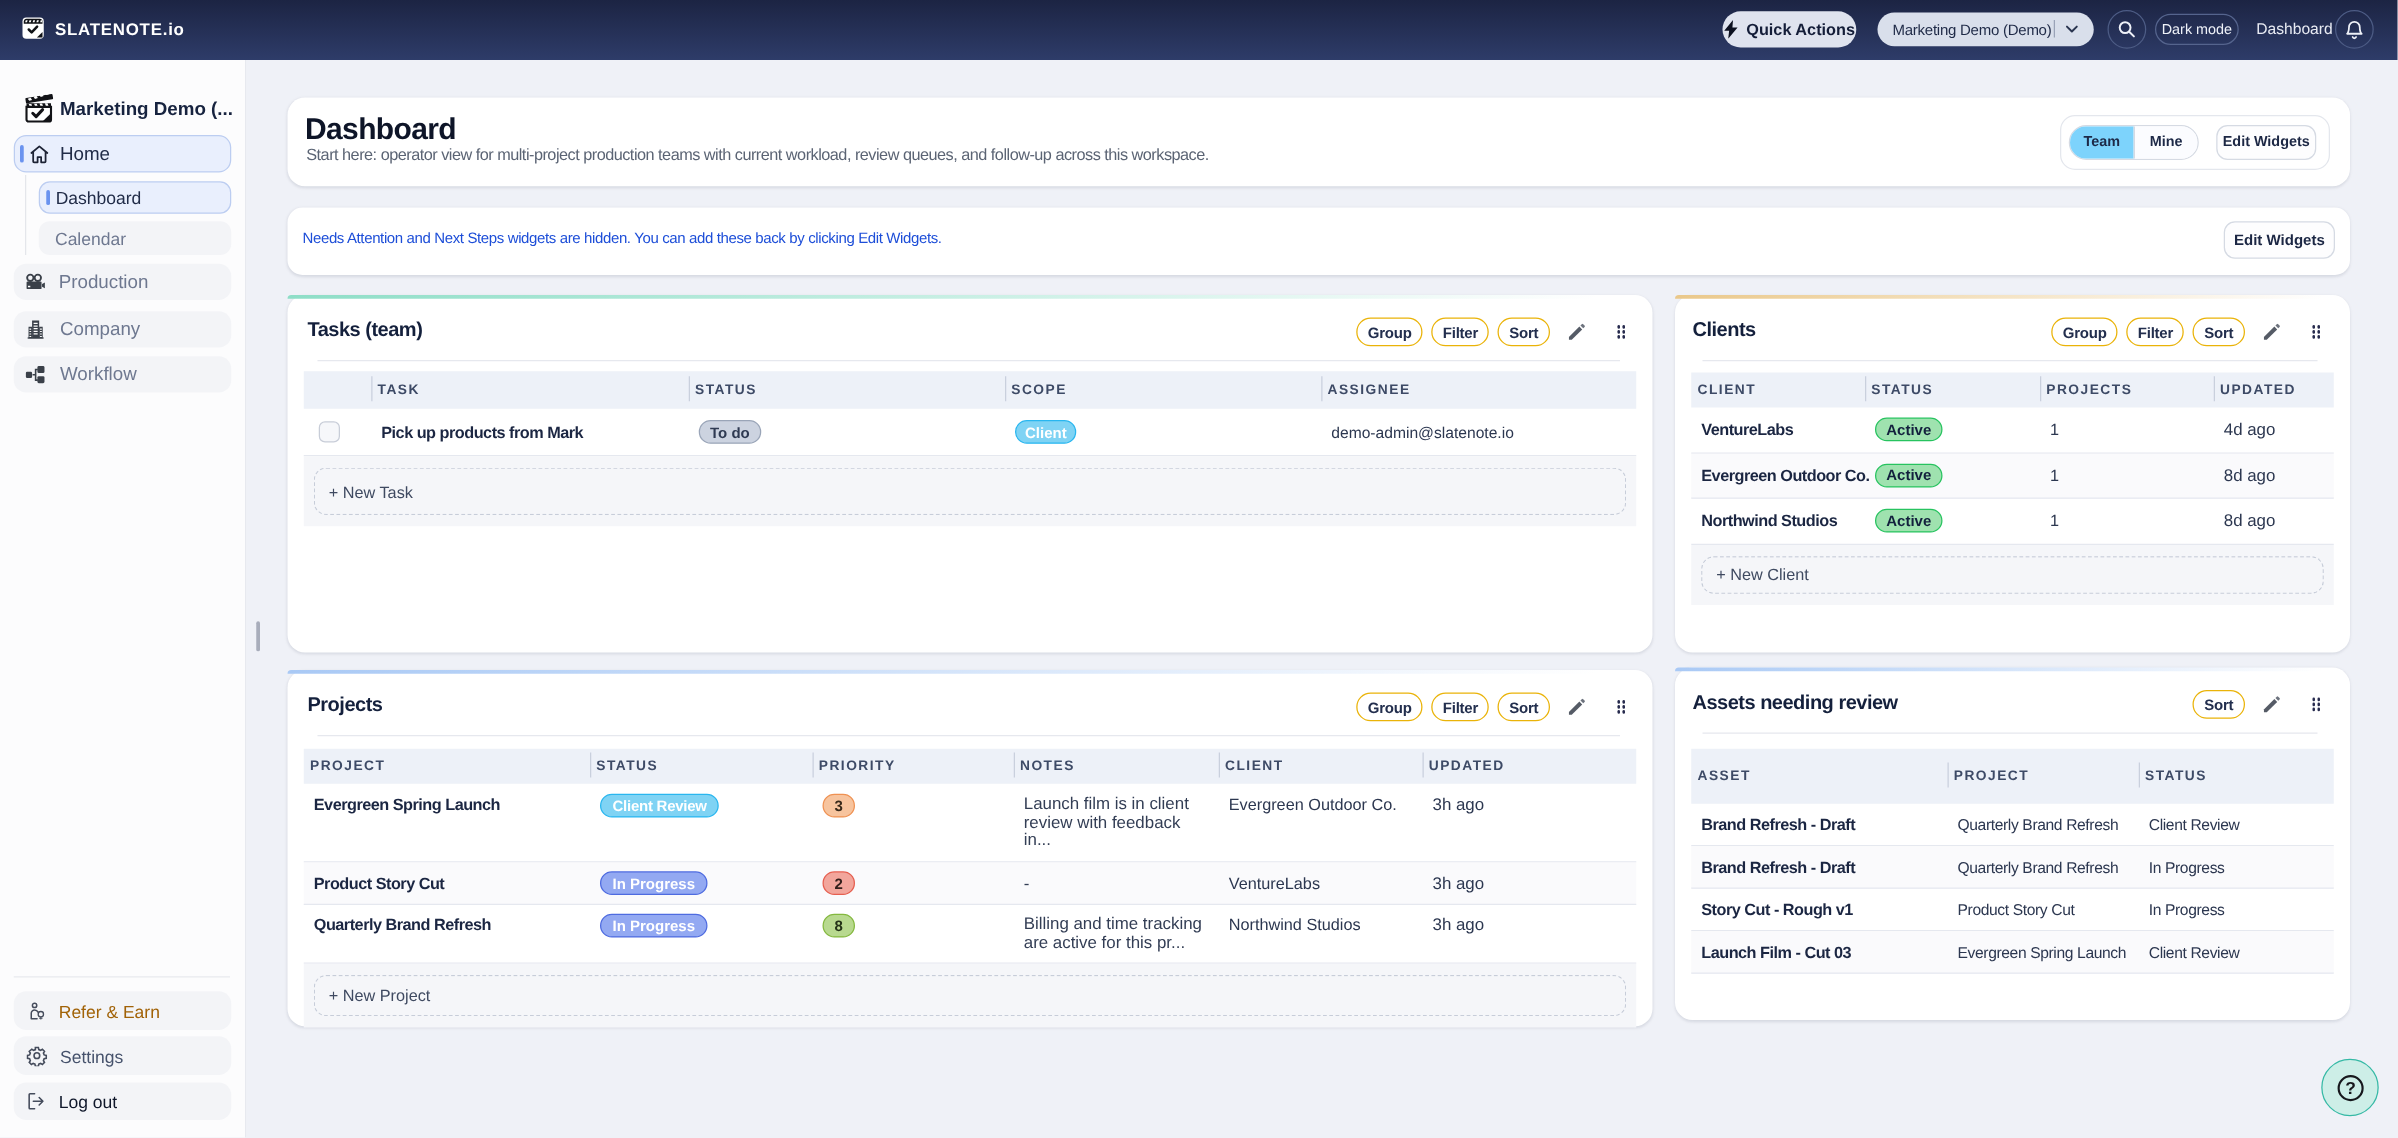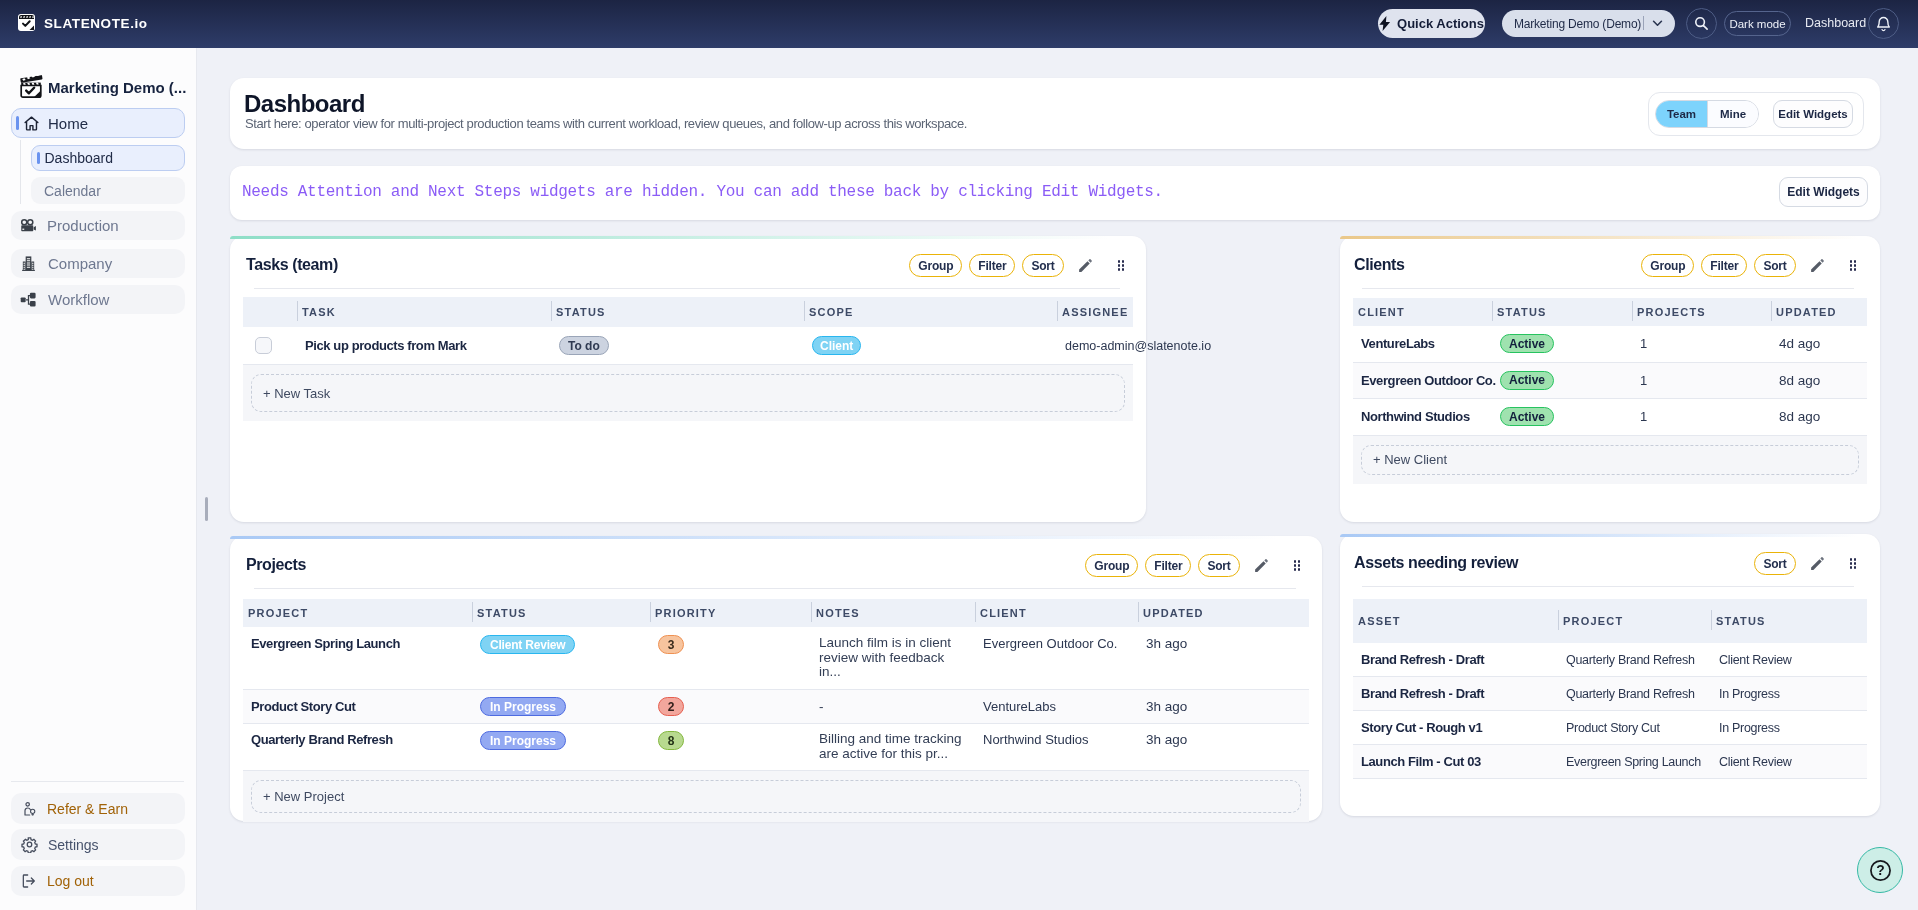--- a/index.html
+++ b/index.html
@@ -161,46 +161,46 @@
       </svg>
     <span style="margin-left:10px">Refer &amp; Earn</span>
   </div>
   <div class="nav-item gray" style="left:11px; top:781px; width:174px; height:31px; font-size:14px; color:#46526c;">
     <svg style="margin-left:10px" width="17" height="17" viewBox="0 0 24 24">
         <path fill="none" stroke="#454c5c" stroke-width="1.8" d="M10.3 2.8h3.4l.5 2.4 2 .8 2-1.2 2.4 2.4-1.2 2 .8 2 2.4.5v3.4l-2.4.5-.8 2 1.2 2-2.4 2.4-2-1.2-2 .8-.5 2.4h-3.4l-.5-2.4-2-.8-2 1.2-2.4-2.4 1.2-2-.8-2-2.4-.5v-3.4l2.4-.5.8-2-1.2-2L6.3 4.8l2 1.2 2-.8z"></path>
         <circle cx="12" cy="12" r="3.2" fill="none" stroke="#454c5c" stroke-width="1.8"></circle>
       </svg>
     <span style="margin-left:10px">Settings</span>
   </div>
-  <div class="nav-item gray" style="left:11px; top:818px; width:174px; height:30px; font-size:14px; color:#a16207;text-align:right;">
+  <div class="nav-item gray" style="left:11px; top:818px; width:174px; height:30px; font-size:14px; color:#0f172a;text-align:right;">
     <svg style="margin-left:10px" width="16" height="16" viewBox="0 0 24 24">
         <path fill="none" stroke="#454c5c" stroke-width="1.9" stroke-linecap="round" stroke-linejoin="round" d="M10 3H4.5a1 1 0 0 0-1 1v16a1 1 0 0 0 1 1H10M15.5 7.5L20 12l-4.5 4.5M20 12H8.5"></path>
       </svg>
     <span style="margin-left:10px">Log out</span>
   </div>
 </div>
 <div class="rehandle"></div>
 
 <div class="card" style="left:230px; top:78px; width:1650px; height:71px;">
   <div class="hdr-title">Dashboard</div>
   <div class="hdr-sub">Start here: operator view for multi-project production teams with current workload, review queues, and follow-up across this workspace.</div>
   <div style="position:absolute; right:16px; top:14px; width:216px; height:44px; border:1px solid #e4e7ed; border-radius:12px;"></div>
   <div class="seg" style="right:121px; top:22px;">
       <div style="background:#7dd3fc;">Team</div>
       <div style="border-left:1px solid #d5dae3; background:#fbfcff;">Mine</div>
     </div>
   <div class="btn" style="position:absolute; right:27px; top:22px; width:80px; height:28px; font-size:11.5px;">Edit Widgets</div>
 </div>
 
 <div class="card" style="left:230px; top:166px; width:1650px; height:54px; border-radius:12px;">
-  <div style="position:absolute; left:12px; top:17px; font-size:16px; letter-spacing:-0.3px; color:#8b5cf6;font-family:Liberation Mono, monospace;">Needs Attention and Next Steps widgets are hidden. You can add these back by clicking Edit Widgets.</div>
+  <div style="position:absolute; left:12px; top:17px; font-size:12px; letter-spacing:-0.3px; color:#1d4ed8;">Needs Attention and Next Steps widgets are hidden. You can add these back by clicking Edit Widgets.</div>
   <div class="btn" style="position:absolute; right:12px; top:11px; width:89px; height:30px; font-size:12px;">Edit Widgets</div>
 </div>
 
-<div class="card" style="left:230px; top:236px; width:916px; height:286px;">
+<div class="card" style="left:230px; top:236px; width:1092px; height:286px;">
   <div class="topline" style="background:linear-gradient(90deg,#8edec7 0%, rgba(142,222,199,0) 96%);"></div>
   <div class="wtitle">Tasks (team)</div>
   <div class="wbtns">
     <span class="pillbtn">Group</span>
       <span class="pillbtn">Filter</span>
       <span class="pillbtn">Sort</span>
     <svg style="margin-left:13px" width="17" height="17" viewBox="0 0 24 24">
         <path fill="#555b66" d="M3 17.8V21h3.2L18 9.2 14.8 6z"></path>
         <path fill="#6d737e" d="M20.7 6.5a1.1 1.1 0 0 0 0-1.6l-1.6-1.6a1.1 1.1 0 0 0-1.6 0L16 4.8 19.2 8z"></path>
       </svg>

